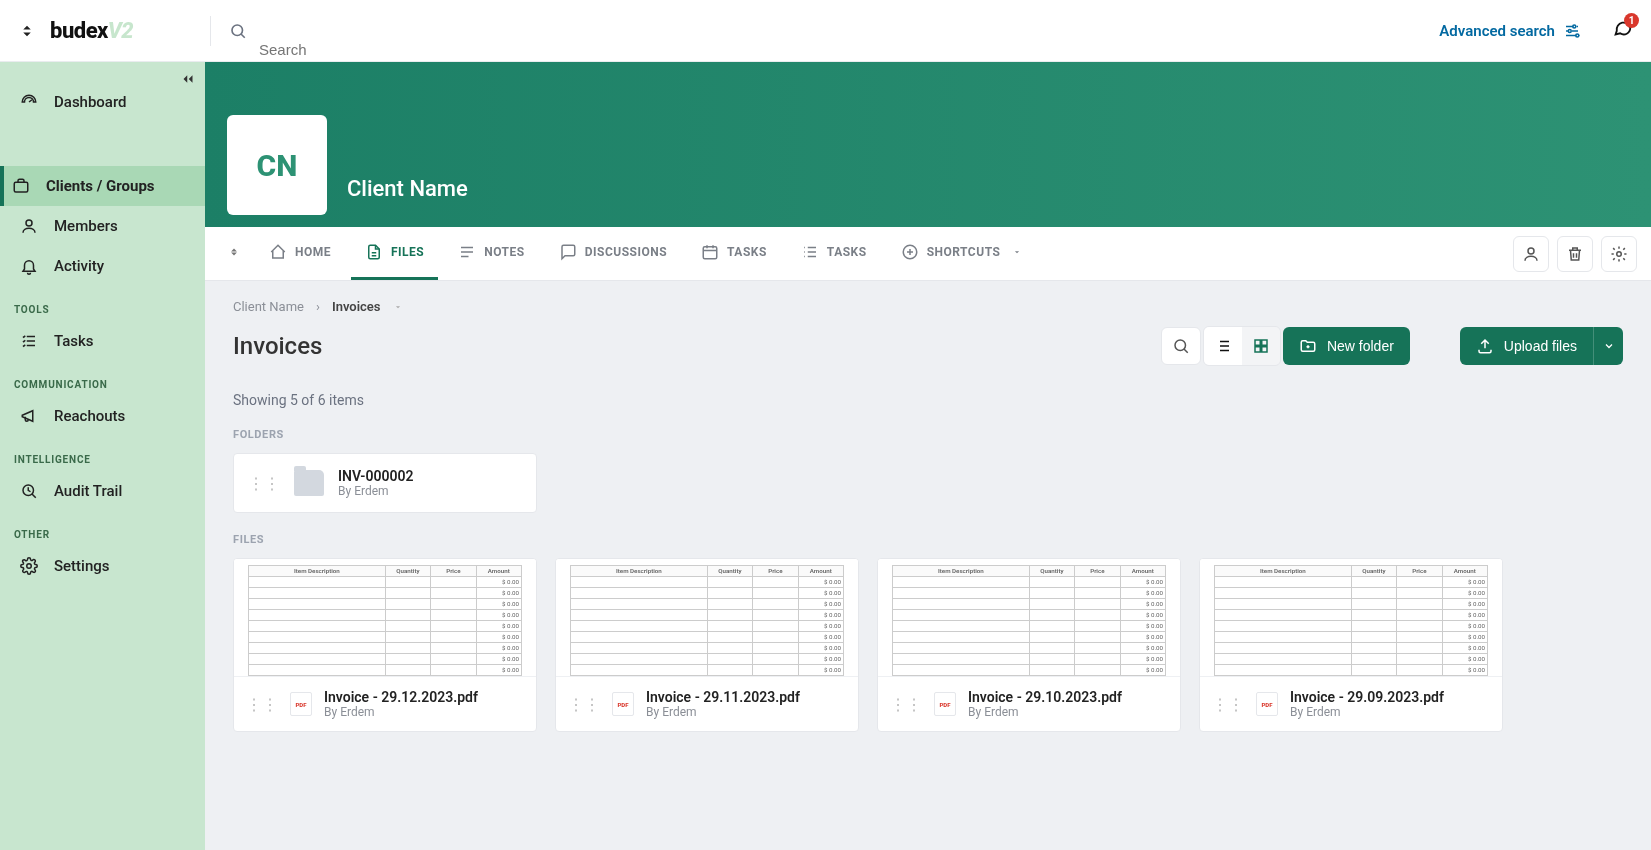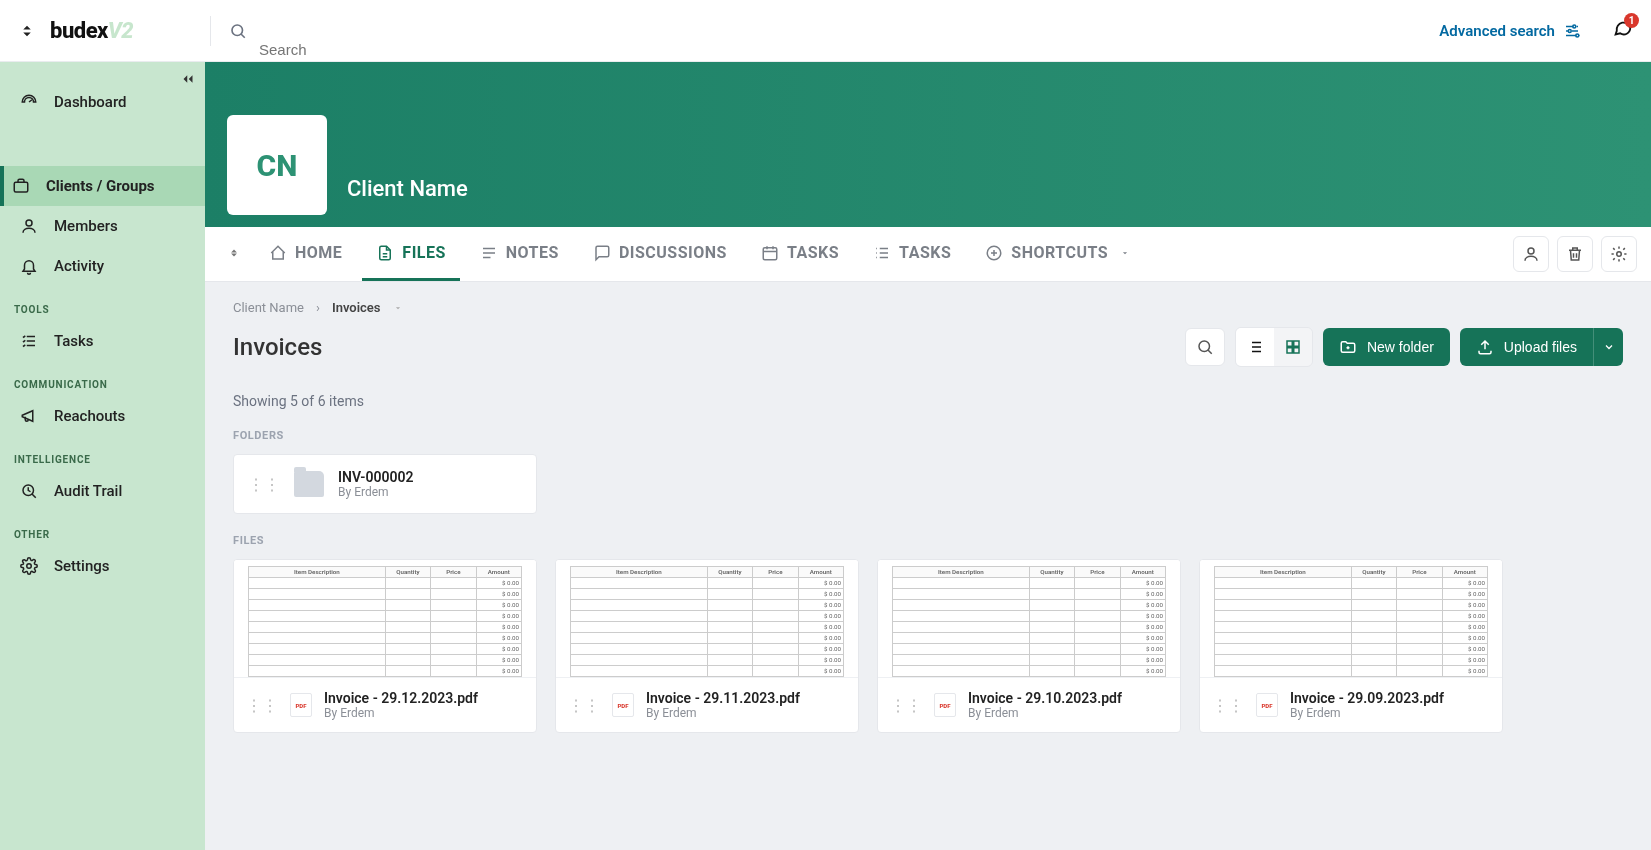--- a/index.html
+++ b/index.html
@@ -28,40 +28,40 @@
 .nav-section { font-size: 10px; font-weight: 700; letter-spacing: 0.8px; color: #3a6a4a; padding: 18px 14px 6px; text-transform: uppercase; }
 
 
 .main { flex: 1; background: #eef0f3; overflow-y: auto; }
 .client-hero { background: linear-gradient(90deg, #1c7f66 0%, #2d9274 100%); padding: 12px 22px; display: flex; align-items: flex-end; gap: 20px; border-radius: 0 0 0 0; height: 165px; }
 .avatar { width: 100px; height: 100px; background: #fff; border-radius: 6px; display: flex; align-items: center; justify-content: center; font-weight: 800; font-size: 30px; color: #2d9274; }
 .client-name { color: #fff; font-size: 22px; font-weight: 500; padding-bottom: 14px; }
 
 .tabs { background: #fff; display: flex; align-items: center; padding: 0 14px; border-bottom: 1px solid #e5e7eb; gap: 6px; }
 .tab-collapse { padding: 14px 8px; color: #777; cursor: pointer; }
-.tab { display: flex; align-items: center; gap: 8px; padding: 16px 14px; font-size: 16px; font-weight: 700; letter-spacing: 0.5px; color: #7a7f87; cursor: pointer; border-bottom: 3px solid transparent; }
+.tab { display: flex; align-items: center; gap: 8px; padding: 16px 14px; font-size: 12px; font-weight: 700; letter-spacing: 0.5px; color: #7a7f87; cursor: pointer; border-bottom: 3px solid transparent; }
 .tab.active { color: #167358; border-bottom-color: #167358; }
 .tab-spacer { flex: 1; }
 .tab-actions { display: flex; gap: 8px; padding: 8px 0; }
 .tab-action-btn { width: 36px; height: 36px; border: 1px solid #e5e7eb; border-radius: 6px; background: #fff; display: flex; align-items: center; justify-content: center; cursor: pointer; color: #555; }
 
 
 .content { padding: 18px 28px; }
 .breadcrumb { display: flex; align-items: center; gap: 12px; font-size: 13px; color: #8b8f97; }
 .breadcrumb .crumb { cursor: pointer; }
 .breadcrumb .crumb.current { color: #444; font-weight: 600; }
 .title-row { display: flex; align-items: center; margin-top: 12px; }
 .page-title { font-size: 24px; font-weight: 500; color: #333; flex: 1; }
-.toolbar { display: flex; align-items: center; gap: 10px; }
+.toolbar { display: flex; align-items: center; gap: 2px; }
 .tool-btn { height: 38px; border: 1px solid #e5e7eb; background: #fff; border-radius: 6px; display: flex; align-items: center; justify-content: center; padding: 0 10px; cursor: pointer; color: #555; }
 .view-toggle { display: flex; border: 1px solid #e5e7eb; border-radius: 6px; overflow: hidden; }
 .view-toggle > div { width: 38px; height: 38px; display: flex; align-items: center; justify-content: center; cursor: pointer; background: #fff; }
 .view-toggle > div.on { background: #f3f4f6; color: #167358; }
 .primary-btn { background: #167358; color: #fff; border: 0; border-radius: 6px; height: 38px; padding: 0 16px; display: flex; align-items: center; gap: 10px; font-size: 14px; font-weight: 500; cursor: pointer; }
-.upload-group { display: flex; }
+.upload-group { display: flex; margin-left: 48px; }
 .upload-group .primary-btn { border-radius: 6px 0 0 6px; }
 .upload-group .caret { width: 30px; height: 38px; background: #167358; border-left: 1px solid rgba(255,255,255,0.2); border-radius: 0 6px 6px 0; display: flex; align-items: center; justify-content: center; color: #fff; cursor: pointer; }
 
 .summary { margin-top: 26px; font-size: 14px; color: #6b7280; }
 .section-label { font-size: 11px; font-weight: 700; letter-spacing: 0.6px; color: #9ca3af; margin-top: 20px; }
 
 .folder-card { margin-top: 12px; width: 304px; background: #fff; border: 1px solid #e5e7eb; border-radius: 4px; padding: 14px; display: flex; align-items: center; gap: 14px; cursor: pointer; }
 .drag-handle { color: #bbb; cursor: grab; }
 .folder-icon { width: 30px; height: 26px; background: #d3d8df; border-radius: 2px 5px 2px 2px; position: relative; }
 .folder-icon::before { content: ''; position: absolute; top: -4px; left: 0; width: 12px; height: 5px; background: #d3d8df; border-radius: 2px 2px 0 0; }

